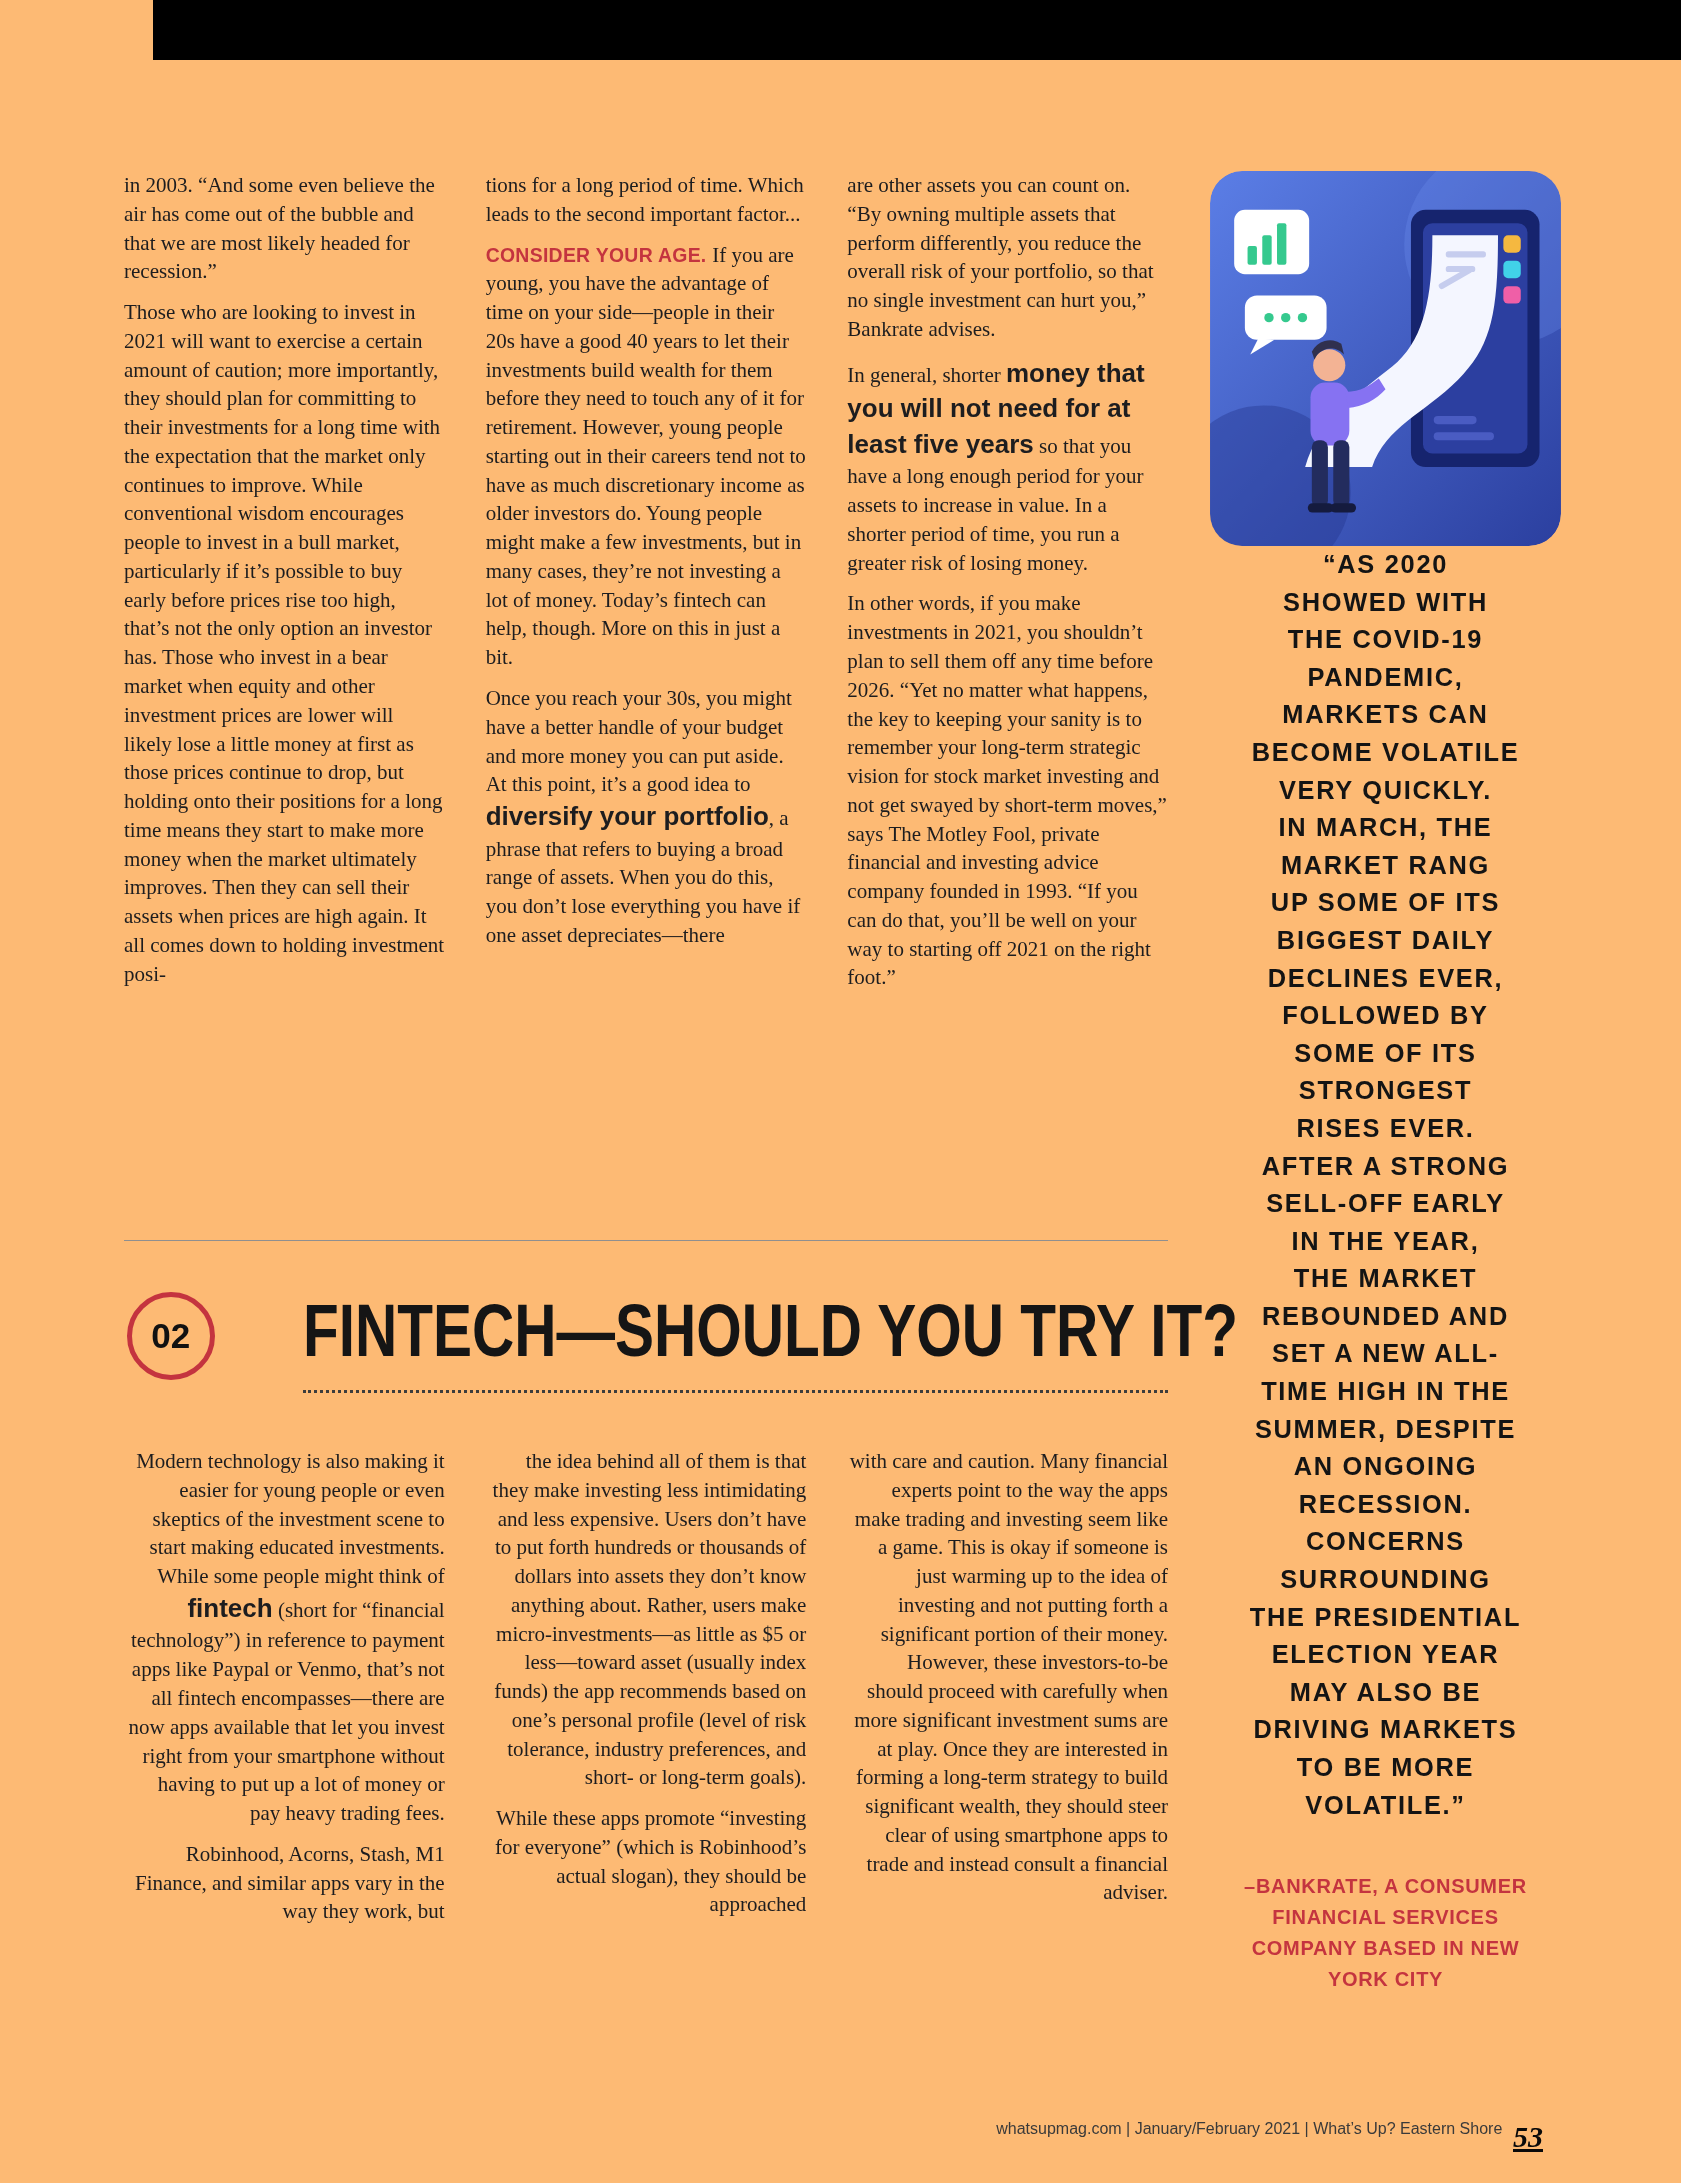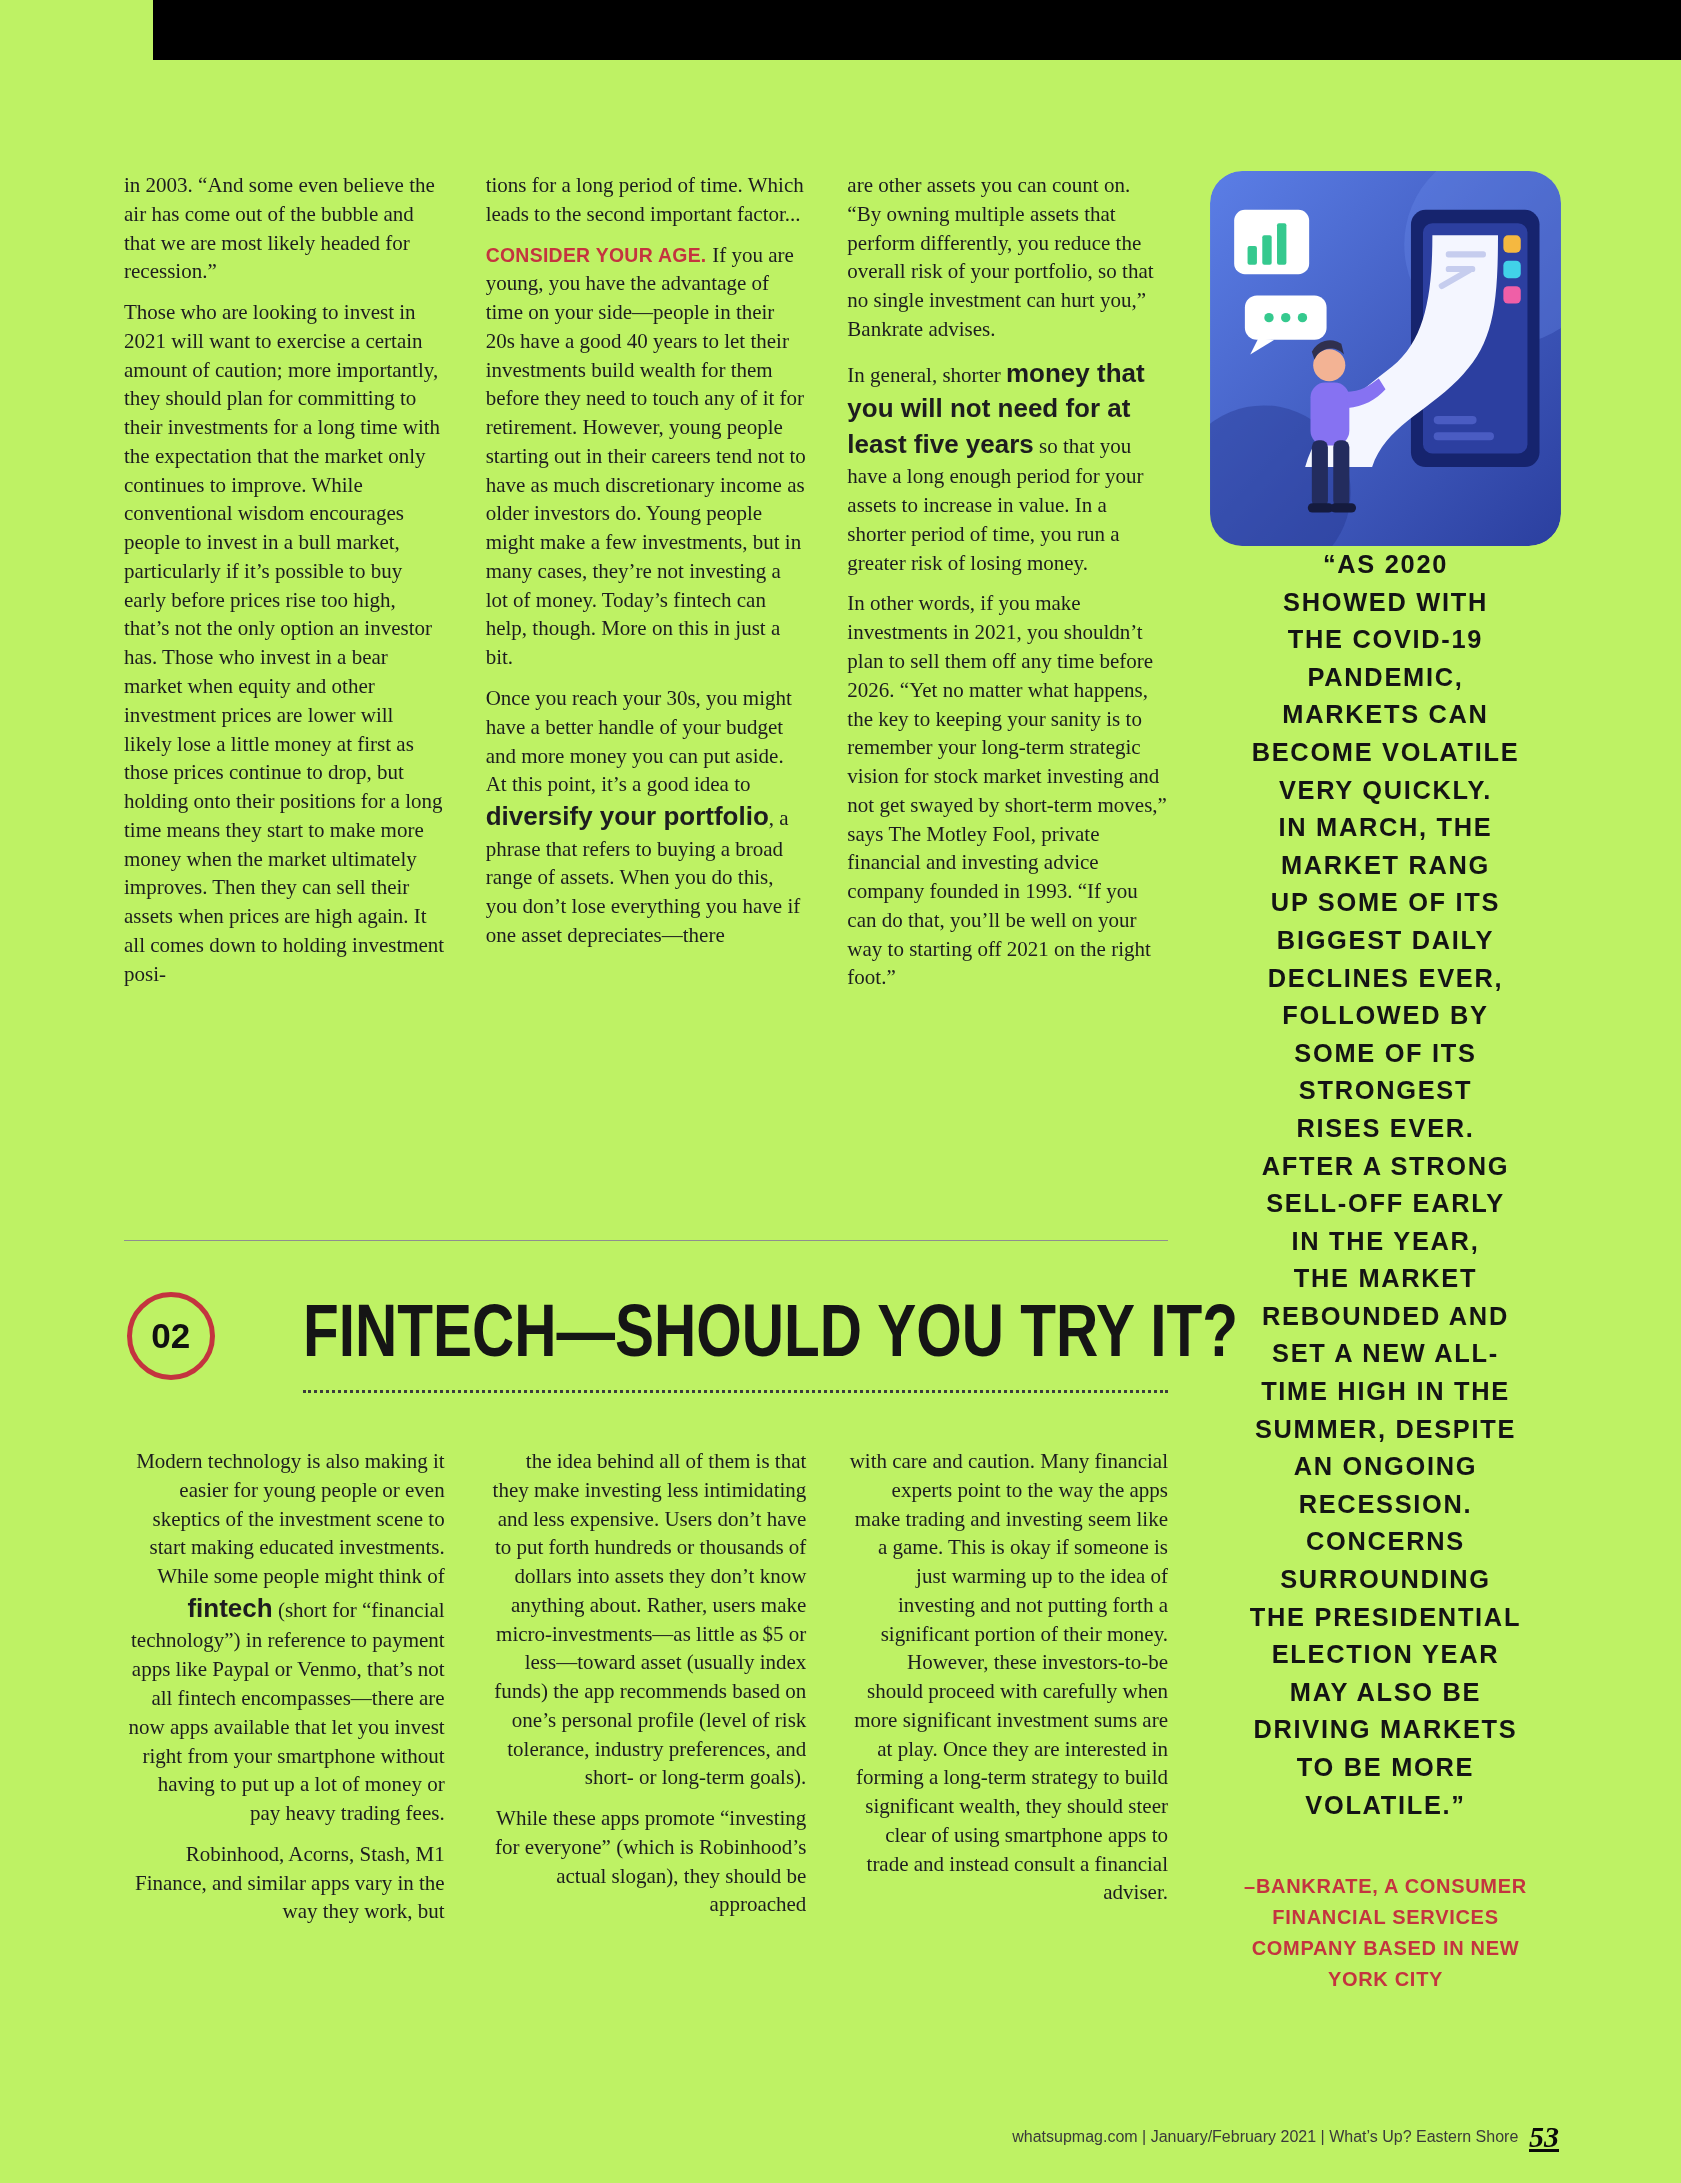--- a/index.html
+++ b/index.html
@@ -1,18 +1,18 @@
 <!DOCTYPE html>
 <html style="--accent-red: #c4343f;font-size:10.7px"><head>
 <meta charset="utf-8">
 <style>
   * { margin:0; padding:0; box-sizing:border-box; }
   html,body { background:#ffffff; }
   .page {
-    position:relative; width:1681px; height:2183px; background:#bef264;
+    position:relative; width:1681px; height:2183px; background:#fdba74;
     font-family:"Liberation Serif", serif; color:#1e1e20; overflow:hidden;
   }
   .top-bar { position:absolute; left:153px; top:0; width:1529px; height:60px; background:#000000; }
 
   .columns { position:absolute; display:flex; gap:41px; }
   .columns.top    { left:124px; top:171px;  width:1044px; }
   .columns.bottom { left:124px; top:1447px; width:1044px;text-align:right; }
   .col { flex:1 1 0; font-size:21px; line-height:1.37; color:#1d1d1f; }
   .col p + p { margin-top:12px; }
   .b-sans { font-family:"Liberation Sans", sans-serif; font-weight:700; font-size:26px; }
@@ -43,23 +43,23 @@
   }
   .section-title {
     position:absolute; left:179px; top:-1.3px;
     font-family:"Liberation Sans", sans-serif; font-weight:700; font-size:75px;
     letter-spacing:0; white-space:nowrap; color:#151515;
     transform:scaleX(0.78); transform-origin:left top;
   }
   .dotted { position:absolute; left:179px; top:102px; width:865px; border-bottom:3.3px dotted #3c3c3c; }
 
   .footer {
-    position:absolute; right:122px; top:2120px;
+    position:absolute; right:138px; top:2120px;
     font-family:"Liberation Sans", sans-serif; font-size:16px; color:#3a3a3a;
-    display:flex; align-items:center; gap:10.7px;margin-left:39px;
+    display:flex; align-items:flex-start; gap:10.7px;margin-left:39px;
   }
   .page-num { font-family:"Liberation Serif", serif; font-style:italic; font-weight:700; font-size:30px; color:#0a0a0a;text-decoration:underline; }
 </style>
 </head>
 <body>
 
 <div class="page">
 
   <div class="top-bar"></div>
 

